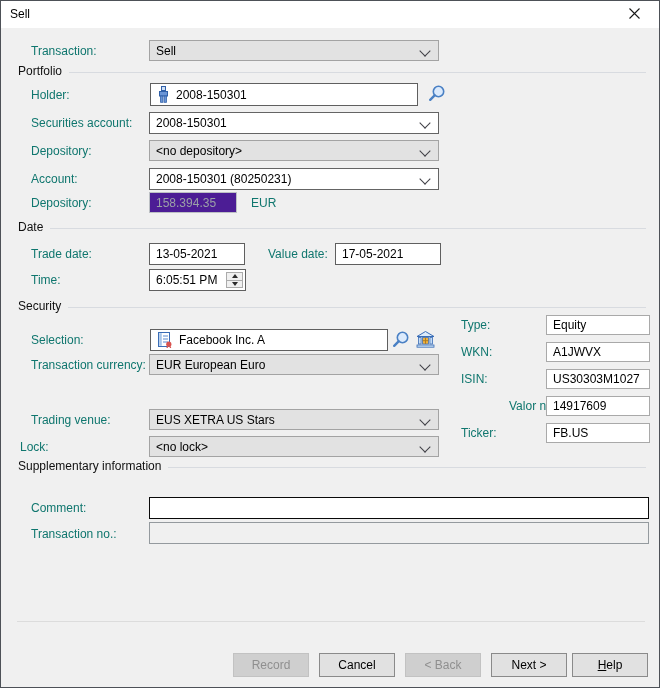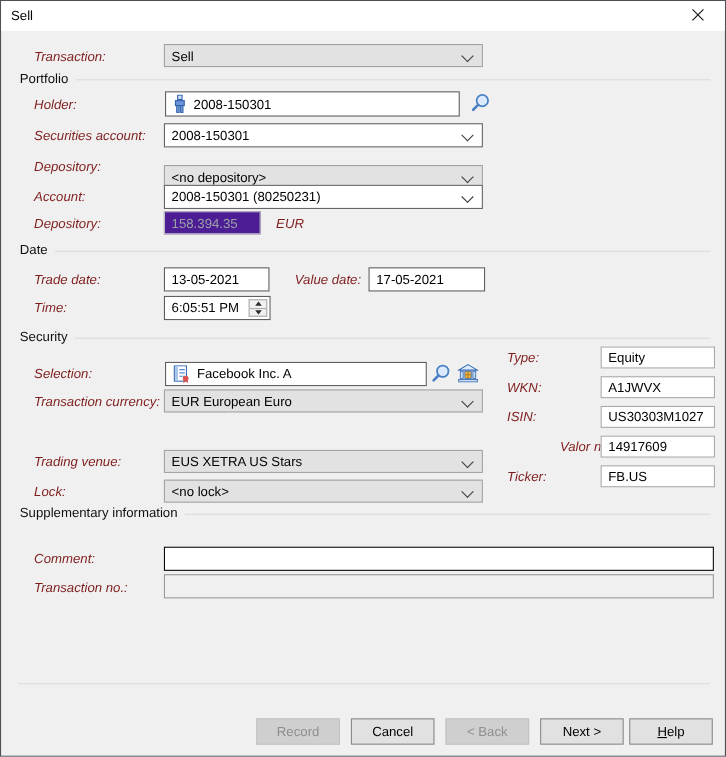--- a/index.html
+++ b/index.html
@@ -5,21 +5,21 @@
   html,body{margin:0;padding:0;background:#c8c8c8;}
   .dialog{
     position:relative; width:660px; height:688px; box-sizing:border-box;
     background:#f0f0f0; border:1px solid #4d5157; overflow:hidden;
     font-family:"Liberation Sans", sans-serif; font-size:12px; color:#000;
   }
   .titlebar{position:absolute; left:0; top:0; right:0; height:27px; background:#ffffff;}
   .title{position:absolute; left:9px; top:6px; font-size:12px; color:#000;}
   .close{position:absolute; right:8px; top:3px; width:34px; height:21px;
     display:flex; align-items:center; justify-content:center; cursor:default;}
-  .lbl{position:absolute; white-space:nowrap; color:#7f1d1d;font-style:italic;}
+  .lbl{position:absolute; white-space:nowrap; color:#0f766e;}
   .grp{position:absolute; left:17px; right:13px; display:flex; align-items:center; color:#101010;}
   .grp .gtext{white-space:nowrap;}
   .grp .line{flex:1; height:1px; background:#d8dbe0; margin-left:7px; margin-top:2px;}
   .field{position:absolute; box-sizing:border-box; display:flex; align-items:center;
     padding:0 6px; white-space:nowrap; overflow:hidden; font-size:12px;}
   .combo-gray{background:#e2e2e2; border:1px solid #a3a3a3;}
   .combo-white{background:#ffffff; border:1px solid #646464;}
   .inputw{background:#ffffff; border:1px solid #5f5f5f;}
   .input-focus{background:#ffffff; border:1px solid #0a0a0a;}
   .ro-dim{background:#4c1d95; border:1px solid #bcc0c4; color:#9ba1a7;}
@@ -89,21 +89,21 @@
     </span>
   </div>
 
   <div class="lbl" style="left:30px; top:115px;">Securities account:</div>
   <div class="field combo-white" style="left:148px; top:111px; width:290px; height:22px;">
     <span>2008-150301</span>
     <i class="chev"></i>
   </div>
 
   <div class="lbl" style="left:30px; top:143px;">Depository:</div>
-  <div class="field combo-gray" style="left:148px; top:149px; width:290px; height:21px;">
+  <div class="field combo-gray" style="left:148px; top:139px; width:290px; height:21px;">
     <span>&lt;no depository&gt;</span>
     <i class="chev"></i>
   </div>
 
   <div class="lbl" style="left:30px; top:171px;">Account:</div>
   <div class="field combo-white" style="left:148px; top:167px; width:290px; height:22px;">
     <span>2008-150301 (80250231)</span>
     <i class="chev"></i>
   </div>
 
@@ -187,21 +187,21 @@
     <span>EUR European Euro</span>
     <i class="chev"></i>
   </div>
 
   <div class="lbl" style="left:30px; top:412px;">Trading venue:</div>
   <div class="field combo-gray" style="left:148px; top:408px; width:290px; height:21px;">
     <span>EUS XETRA US Stars</span>
     <i class="chev"></i>
   </div>
 
-  <div class="lbl" style="left:30px; top:439px;text-align:center;">Lock:</div>
+  <div class="lbl" style="left:19px; top:439px;text-align:center;">Lock:</div>
   <div class="field combo-gray" style="left:148px; top:435px; width:290px; height:21px;">
     <span>&lt;no lock&gt;</span>
     <i class="chev"></i>
   </div>
 
   <div class="lbl" style="left:460px; top:317px;">Type:</div>
   <div class="field ro-white" style="left:545px; top:314px; width:104px; height:20px;">
     <span>Equity</span>
   </div>
 

